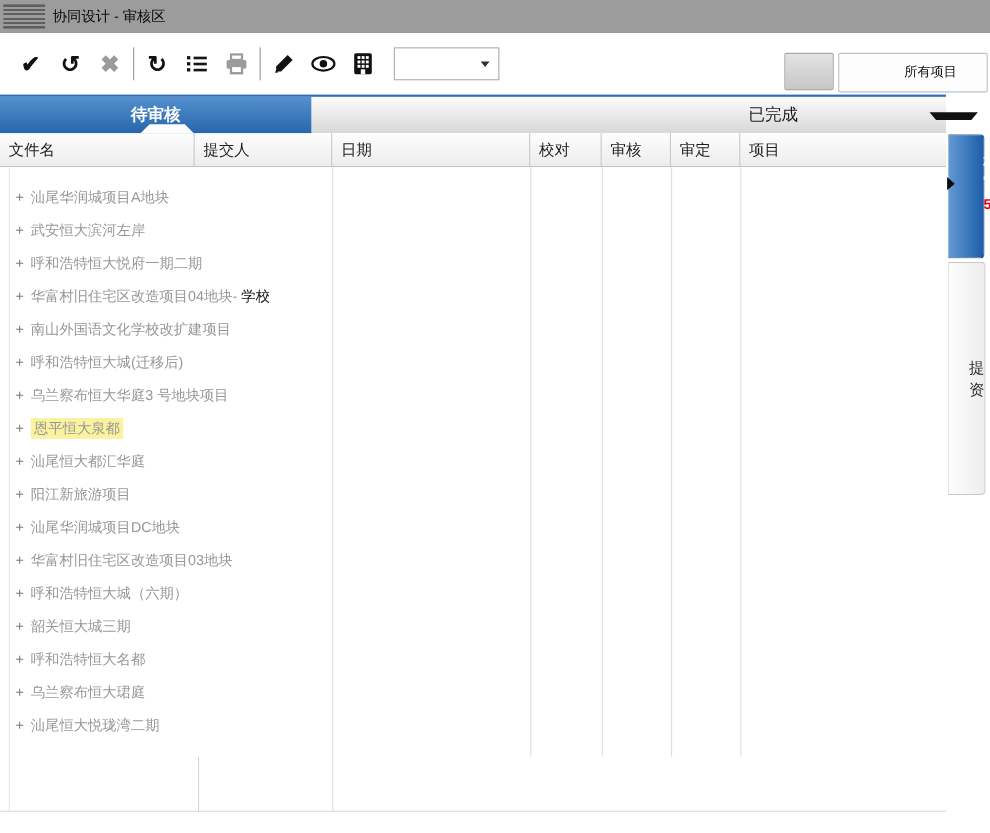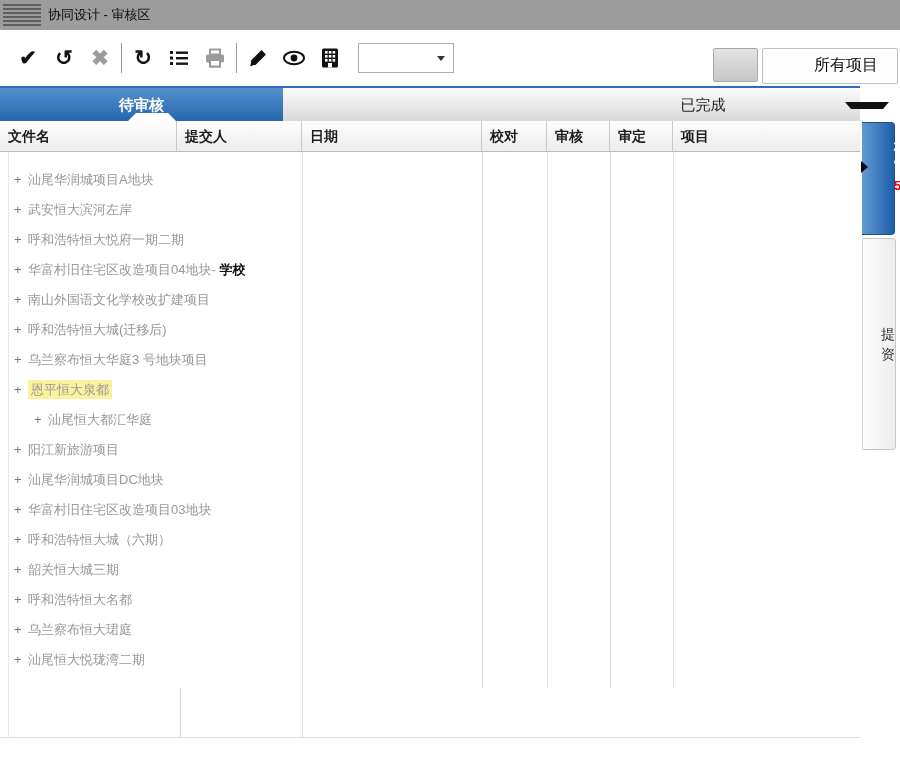--- a/index.html
+++ b/index.html
@@ -25,21 +25,21 @@
   .combo{width:94px;height:28px;border:1px solid #adadad;background:#fff;margin-left:10px;
          position:relative;display:inline-block;}
   .combo .arr{position:absolute;right:8px;top:12px;width:0;height:0;
               border-left:4px solid transparent;border-right:4px solid transparent;
               border-top:5px solid #333;}
   .minibtn{left:713px;top:48px;width:45px;height:34px;
            background:linear-gradient(#e3e3e3,#c7c7c7);
            border:1px solid #a9a9a9;border-radius:2px;box-sizing:border-box;}
   .allbtn{left:762px;top:48px;width:136px;height:36px;background:#fdfdfd;
           border:1px solid #b9c2cc;border-radius:2px;box-sizing:border-box;
-          font-size:16px;color:#111;text-align:center;line-height:32px;}
+          font-size:12px;color:#111;text-align:center;line-height:32px;}
 
   
   .tabbar{left:0;top:86px;width:860px;height:35px;
           background:linear-gradient(#fbfbfb,#d8d8d8);
           border-top:2px solid #2f6db8;box-sizing:border-box;}
   .tab{position:absolute;top:0;height:42px;line-height:33px;text-align:center;
        font-size:15px;color:#1a1a1a;}
   .tab.t1{left:283px;width:280px;border-right:1px solid #bdbdbd;}
   .tab.t2{left:563px;width:280px;}
   .tab.active{left:0;width:283px;color:#fff;font-weight:bold;
@@ -47,21 +47,21 @@
   .tab-marker{left:128px;top:25px;width:0;height:0;
        border-left:8px solid transparent;border-right:8px solid transparent;
        border-bottom:8px solid #fff;}
   .tab-dd{left:845px;top:14px;width:0;height:0;
        border-left:6px solid transparent;border-right:6px solid transparent;
        border-top:7px solid #111;}
 
   
   .header{left:0;top:121px;width:860px;height:31px;
           background:linear-gradient(#fefefe,#ececec);
-          border-bottom:1px solid #bdbdbd;box-sizing:border-box;font-weight:bold;}
+          border-bottom:1px solid #bdbdbd;box-sizing:border-box;}
   .hcell{position:absolute;top:0;height:30px;line-height:30px;font-size:14px;color:#1c1c1c;
          padding-left:8px;box-sizing:border-box;border-right:1px solid #c9c9c9;}
   .h0{left:0;width:177px;}.h1{left:177px;width:125px;}.h2{left:302px;width:180px;}
   .h3{left:482px;width:65px;}.h4{left:547px;width:63px;}.h5{left:610px;width:63px;}
   .h6{left:673px;width:187px;border-right:0;}
 
   
   .bodyarea{left:0;top:152px;width:860px;height:586px;background:#fff;
             border-bottom:1px solid #dcdcdc;box-sizing:border-box;}
   .vline{position:absolute;width:1px;background:#dedede;top:0;}
@@ -70,21 +70,21 @@
   .v-482{left:482px;height:536px;}
   .v-547{left:547px;height:536px;}
   .v-610{left:610px;height:536px;}
   .v-673{left:673px;height:536px;}
   .v-180{left:180px;top:536px;height:50px;background:#d5d5d5;}
   .row{position:absolute;left:0;width:600px;height:30px;line-height:30px;
        font-size:13px;color:#979797;white-space:nowrap;}
   .row .plus{display:inline-block;margin-left:14px;width:10px;color:#7a7a7a;}
   .row .name{margin-left:4px;}
   .row .name.hl{background:#fbf2a0;padding:2px 3px;}
-  .row .bold{color:#101010;font-weight:bold;}
+  .row .bold{color:#101010;font-weight:normal;}
 
   
   .sidetab{left:862px;width:27px;box-sizing:border-box;text-align:center;}
   .st-review{top:122px;height:113px;background:linear-gradient(90deg,#639ad3,#1d5ea9);
              border:1px solid #1b4f8e;border-left:0;border-radius:0 4px 4px 0;
              padding-top:14px;}
   .st-review .vlabel{width:1em;margin:0 auto;word-break:break-all;line-height:19px;
              font-size:13px;color:#fff;font-weight:bold;}
   .st-badge{margin-top:3px;font-size:13px;font-weight:bold;color:#e8000f;}
   .st-arrow{position:absolute;left:-1px;top:38px;width:0;height:0;
@@ -234,21 +234,21 @@
   </div>
 
   <div class="row" style="top: 193px;">
     <span class="plus">+</span><span class="name">乌兰察布恒大华庭3 号地块项目</span>
   </div>
 
   <div class="row" style="top: 223px;">
     <span class="plus">+</span><span class="name hl">恩平恒大泉都</span>
   </div>
 
-  <div class="row" style="top: 253px; margin-left: 20px;">
+  <div class="row" style="top: 253px;">
     <span class="plus">+</span><span class="name">汕尾恒大都汇华庭</span>
   </div>
 
   <div class="row" style="top: 283px;">
     <span class="plus">+</span><span class="name">阳江新旅游项目</span>
   </div>
 
   <div class="row" style="top: 313px;">
     <span class="plus">+</span><span class="name">汕尾华润城项目DC地块</span>
   </div>

